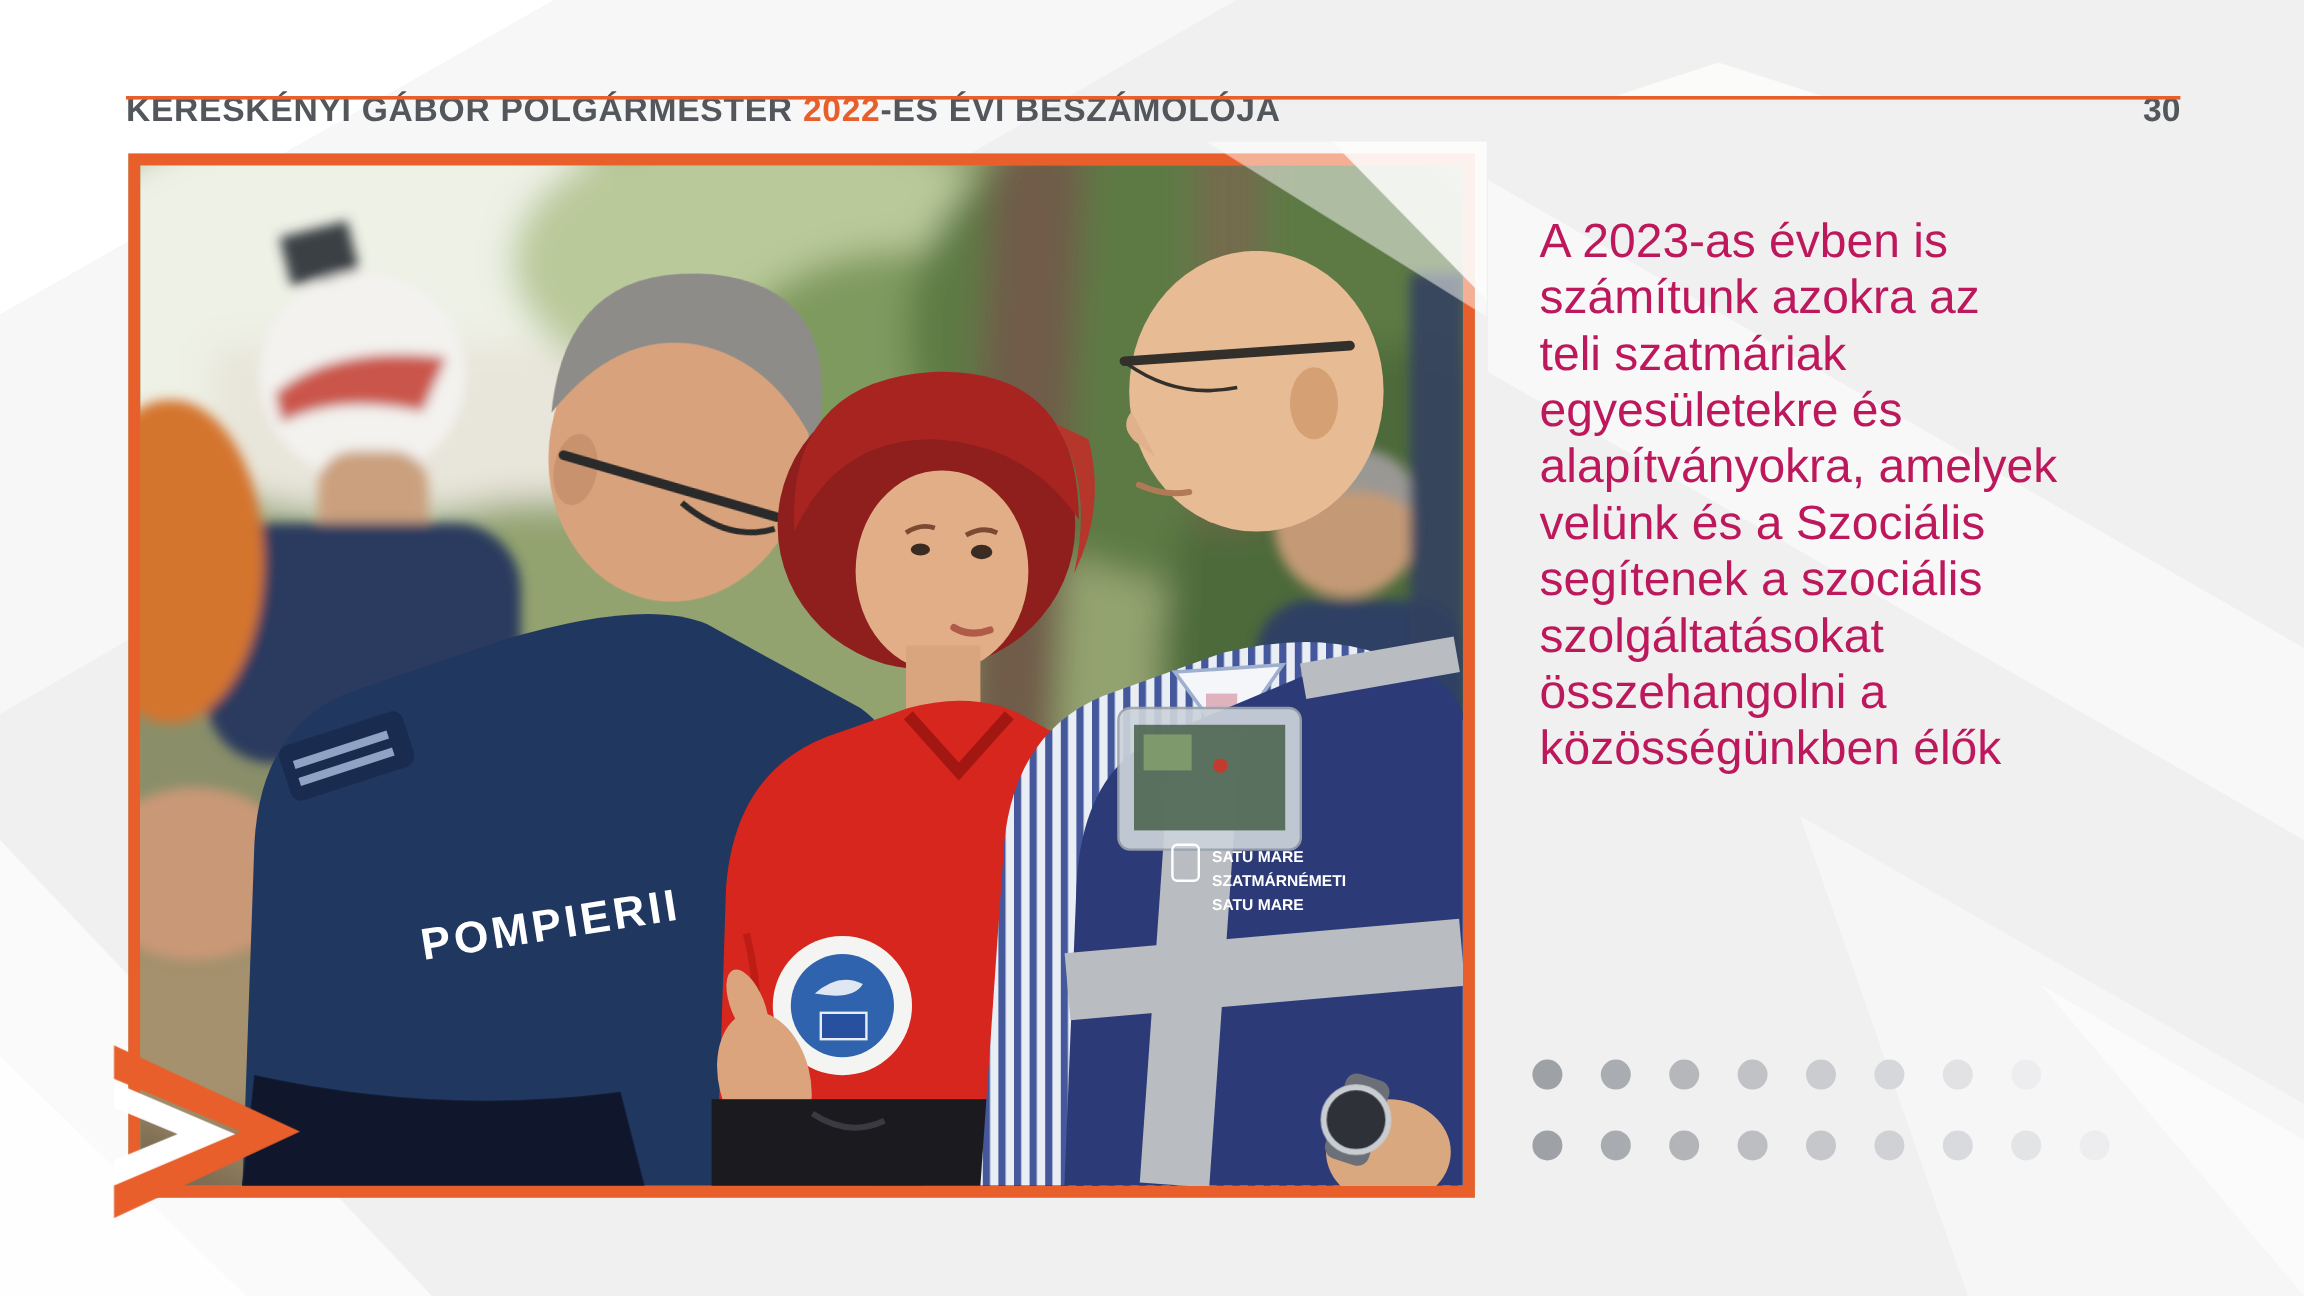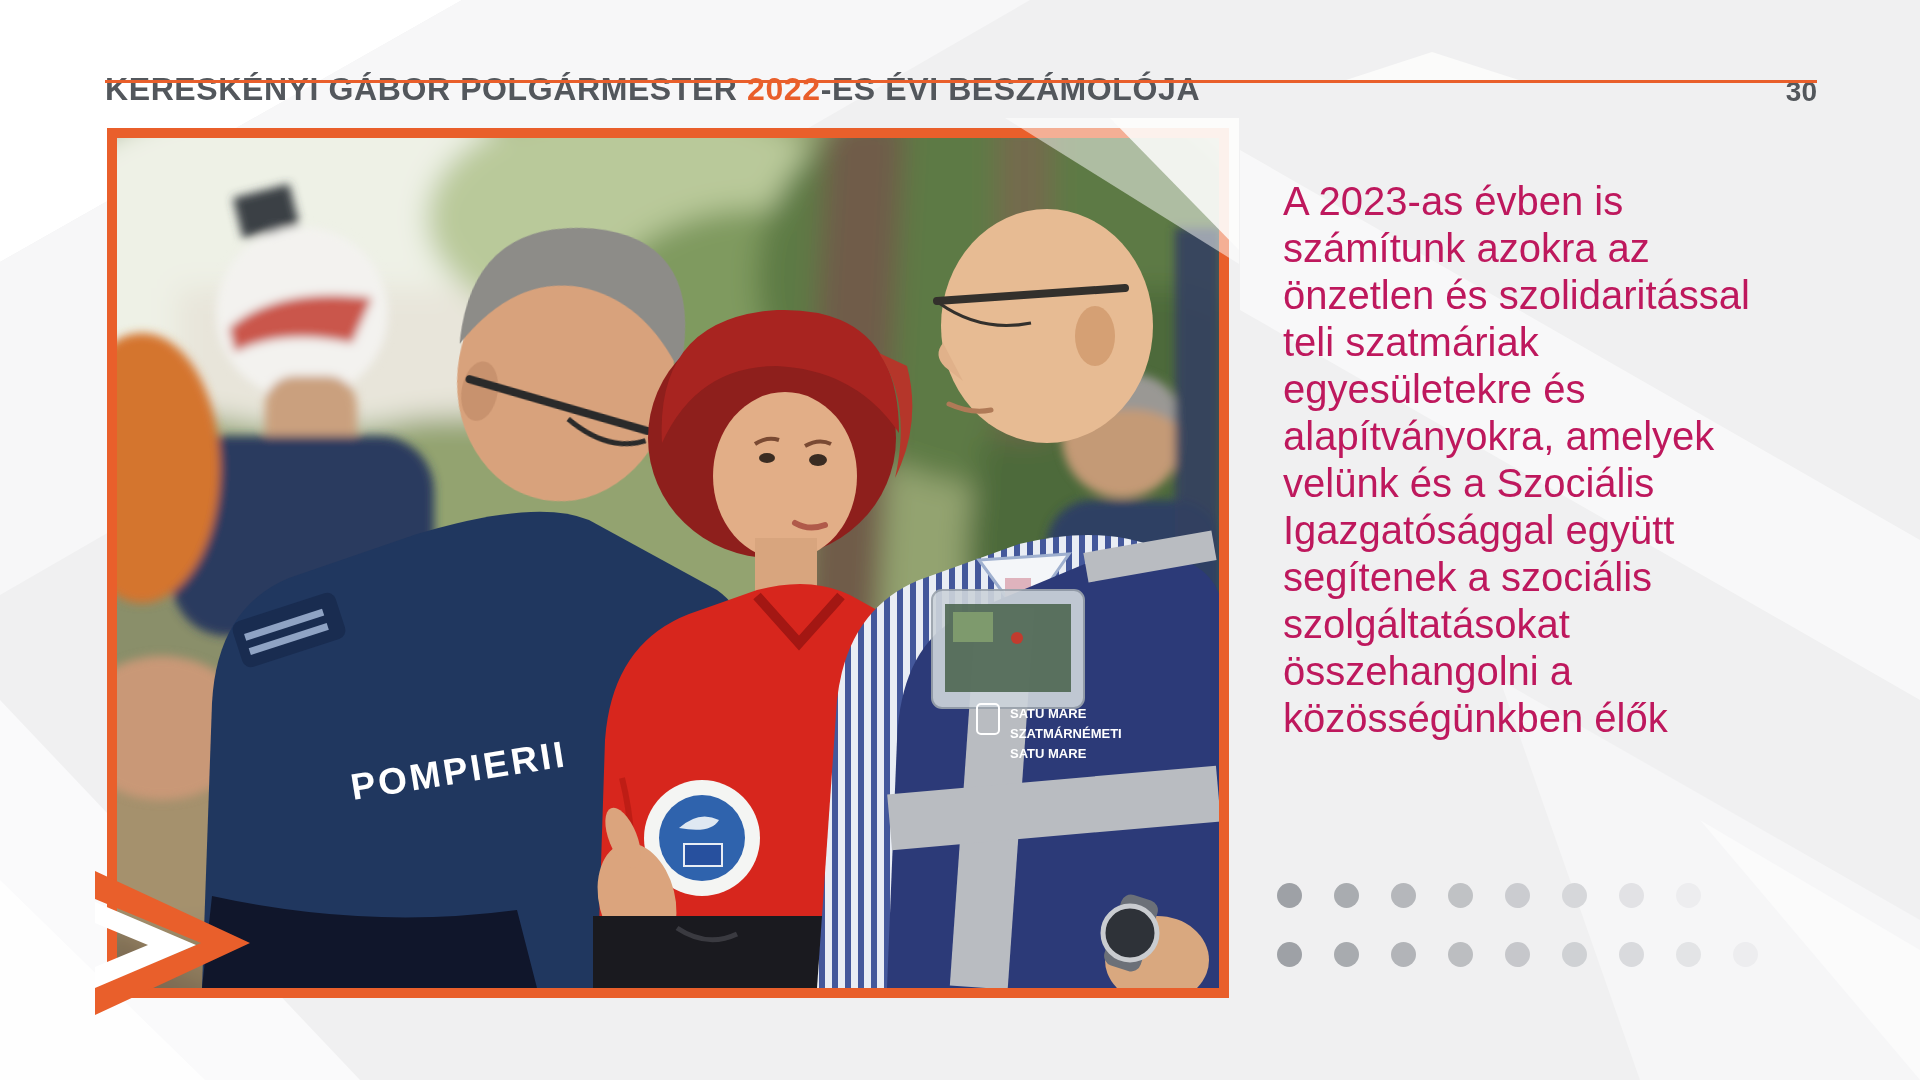--- a/index.html
+++ b/index.html
@@ -17,21 +17,21 @@
   .s5{background:#fafafb;clip-path:polygon(0 700px,360px 1080px,0 1080px);}
   .s5b{background:rgba(255,255,255,.8);clip-path:polygon(0 880px,205px 1080px,0 1080px);}
   .s6{background:#f6f6f7;clip-path:polygon(1500px 680px,1920px 920px,1920px 1080px,1640px 1080px);}
   .s6b{background:rgba(255,255,255,.5);clip-path:polygon(1700px 820px,1920px 950px,1920px 1080px);}
   
   .header{
     position:absolute;left:105px;top:36px;width:1712px;
     display:flex;justify-content:space-between;align-items:flex-end;z-index:4;
   }
   .header-title{
-    font-size:32px;font-weight:bold;color:#53575c;letter-spacing:.6px;
+    font-size:28px;font-weight:bold;color:#53575c;letter-spacing:.6px;
     white-space:nowrap;
   }
   .header-title .year{color:#e95f2b;}
   .page-number{font-size:28px;font-weight:bold;color:#53575c;margin-top:40px;}
   .header-rule{
     position:absolute;left:105px;top:80px;width:1712px;height:3px;
     background:#e95f2b;z-index:4;
   }
   
   .photo-frame{
@@ -201,26 +201,24 @@
 <div class="wedge w2"></div>
 
 <svg class="chevrons" width="180" height="158" viewBox="0 0 180 158">
   <path d="M7,7 L162,79 L7,151 L7,123 L113,79 L7,35 Z" fill="#e95f2b"></path>
   <path d="M7,38 L108,81 L7,124 L7,103 L60,81 L7,59 Z" fill="#ffffff"></path>
 </svg>
 
 <div class="body-text">
   <div>A 2023-as évben is</div>
   <div>számítunk azokra az</div>
-  <div>önzetlen és szolidaritással</div>
   <div>teli szatmáriak</div>
   <div>egyesületekre és</div>
   <div>alapítványokra, amelyek</div>
   <div>velünk és a Szociális</div>
-  <div>Igazgatósággal együtt</div>
   <div>segítenek a szociális</div>
   <div>szolgáltatásokat</div>
   <div>összehangolni a</div>
   <div>közösségünkben élők</div>
 </div>
 
 <div class="dots">
     <div class="dot-row">
       <span class="dot" style="background: rgb(158, 161, 166);"></span>
       <span class="dot" style="background: rgb(169, 172, 176);"></span>

